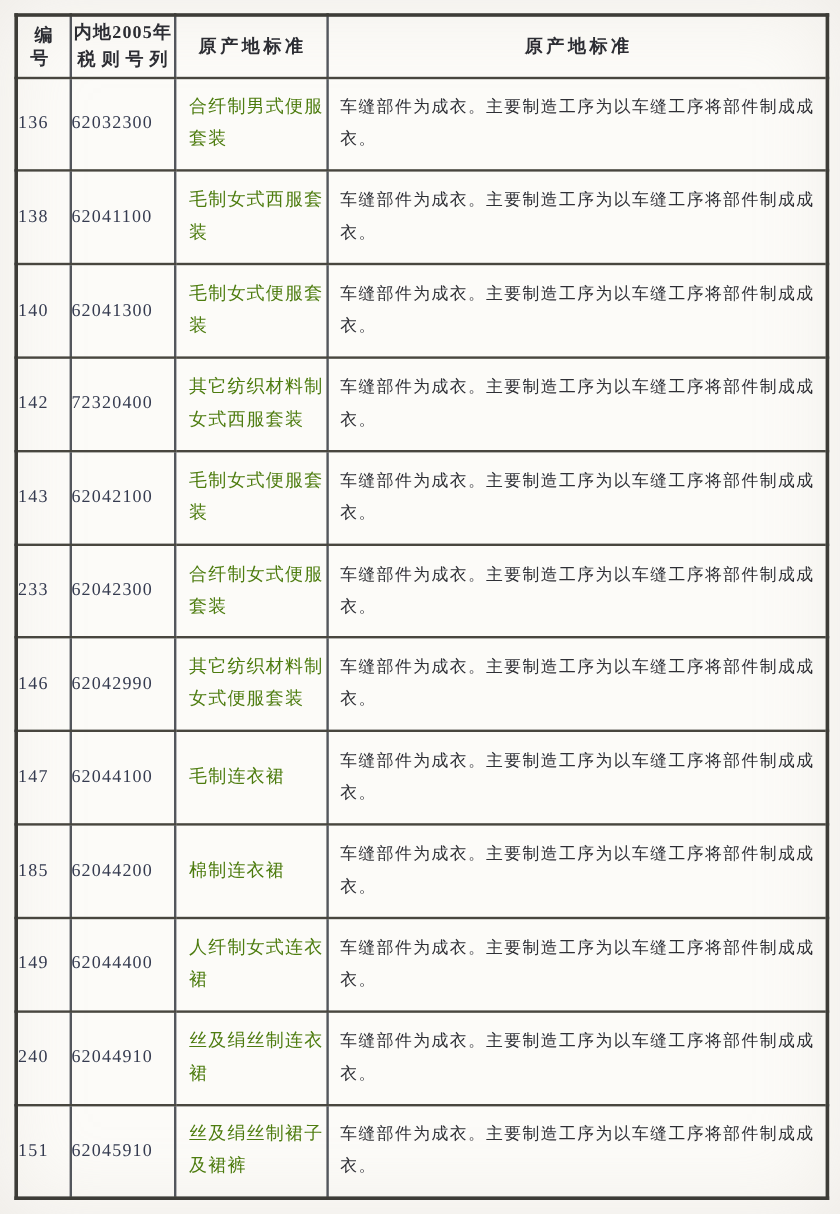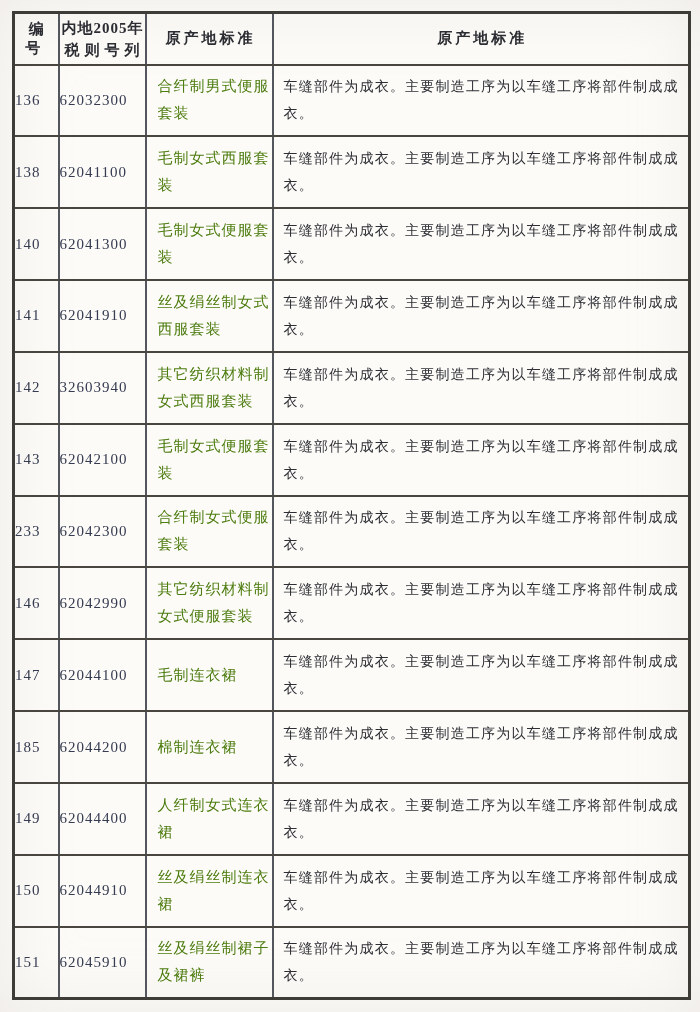--- a/index.html
+++ b/index.html
@@ -129,28 +129,22 @@
           <td class="cell-name">毛制女式西服套装</td>
           <td class="cell-standard">车缝部件为成衣。主要制造工序为以车缝工序将部件制成成衣。</td>
         </tr>
         <tr>
           <td class="cell-id">140</td>
           <td class="cell-code">62041300</td>
           <td class="cell-name">毛制女式便服套装</td>
           <td class="cell-standard">车缝部件为成衣。主要制造工序为以车缝工序将部件制成成衣。</td>
         </tr>
         <tr>
-          <td class="cell-id">141</td>
-          <td class="cell-code">62041910</td>
-          <td class="cell-name">丝及绢丝制女式西服套装</td>
-          <td class="cell-standard">车缝部件为成衣。主要制造工序为以车缝工序将部件制成成衣。</td>
-        </tr>
-        <tr>
           <td class="cell-id">142</td>
-          <td class="cell-code">32603940</td>
+          <td class="cell-code">72320400</td>
           <td class="cell-name">其它纺织材料制女式西服套装</td>
           <td class="cell-standard">车缝部件为成衣。主要制造工序为以车缝工序将部件制成成衣。</td>
         </tr>
         <tr>
           <td class="cell-id">143</td>
           <td class="cell-code">62042100</td>
           <td class="cell-name">毛制女式便服套装</td>
           <td class="cell-standard">车缝部件为成衣。主要制造工序为以车缝工序将部件制成成衣。</td>
         </tr>
         <tr>
@@ -177,21 +171,21 @@
           <td class="cell-name">棉制连衣裙</td>
           <td class="cell-standard">车缝部件为成衣。主要制造工序为以车缝工序将部件制成成衣。</td>
         </tr>
         <tr>
           <td class="cell-id">149</td>
           <td class="cell-code">62044400</td>
           <td class="cell-name">人纤制女式连衣裙</td>
           <td class="cell-standard">车缝部件为成衣。主要制造工序为以车缝工序将部件制成成衣。</td>
         </tr>
         <tr>
-          <td class="cell-id">150</td>
+          <td class="cell-id">240</td>
           <td class="cell-code">62044910</td>
           <td class="cell-name">丝及绢丝制连衣裙</td>
           <td class="cell-standard">车缝部件为成衣。主要制造工序为以车缝工序将部件制成成衣。</td>
         </tr>
         <tr>
           <td class="cell-id">151</td>
           <td class="cell-code">62045910</td>
           <td class="cell-name">丝及绢丝制裙子及裙裤</td>
           <td class="cell-standard">车缝部件为成衣。主要制造工序为以车缝工序将部件制成成衣。</td>
         </tr>

